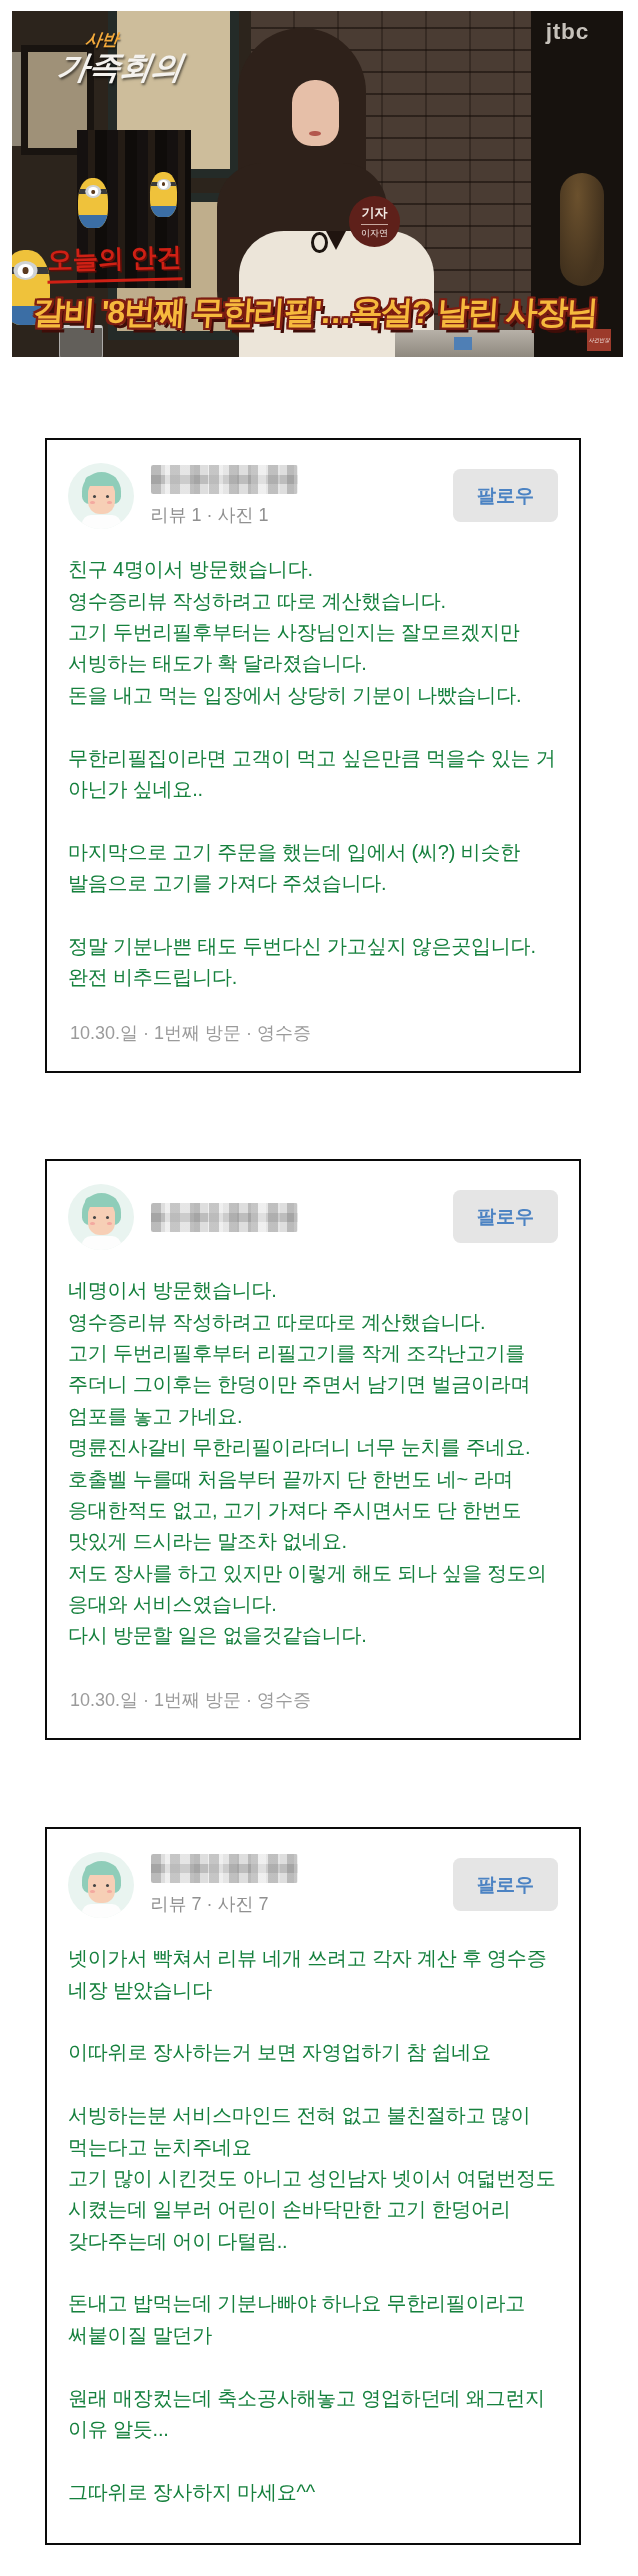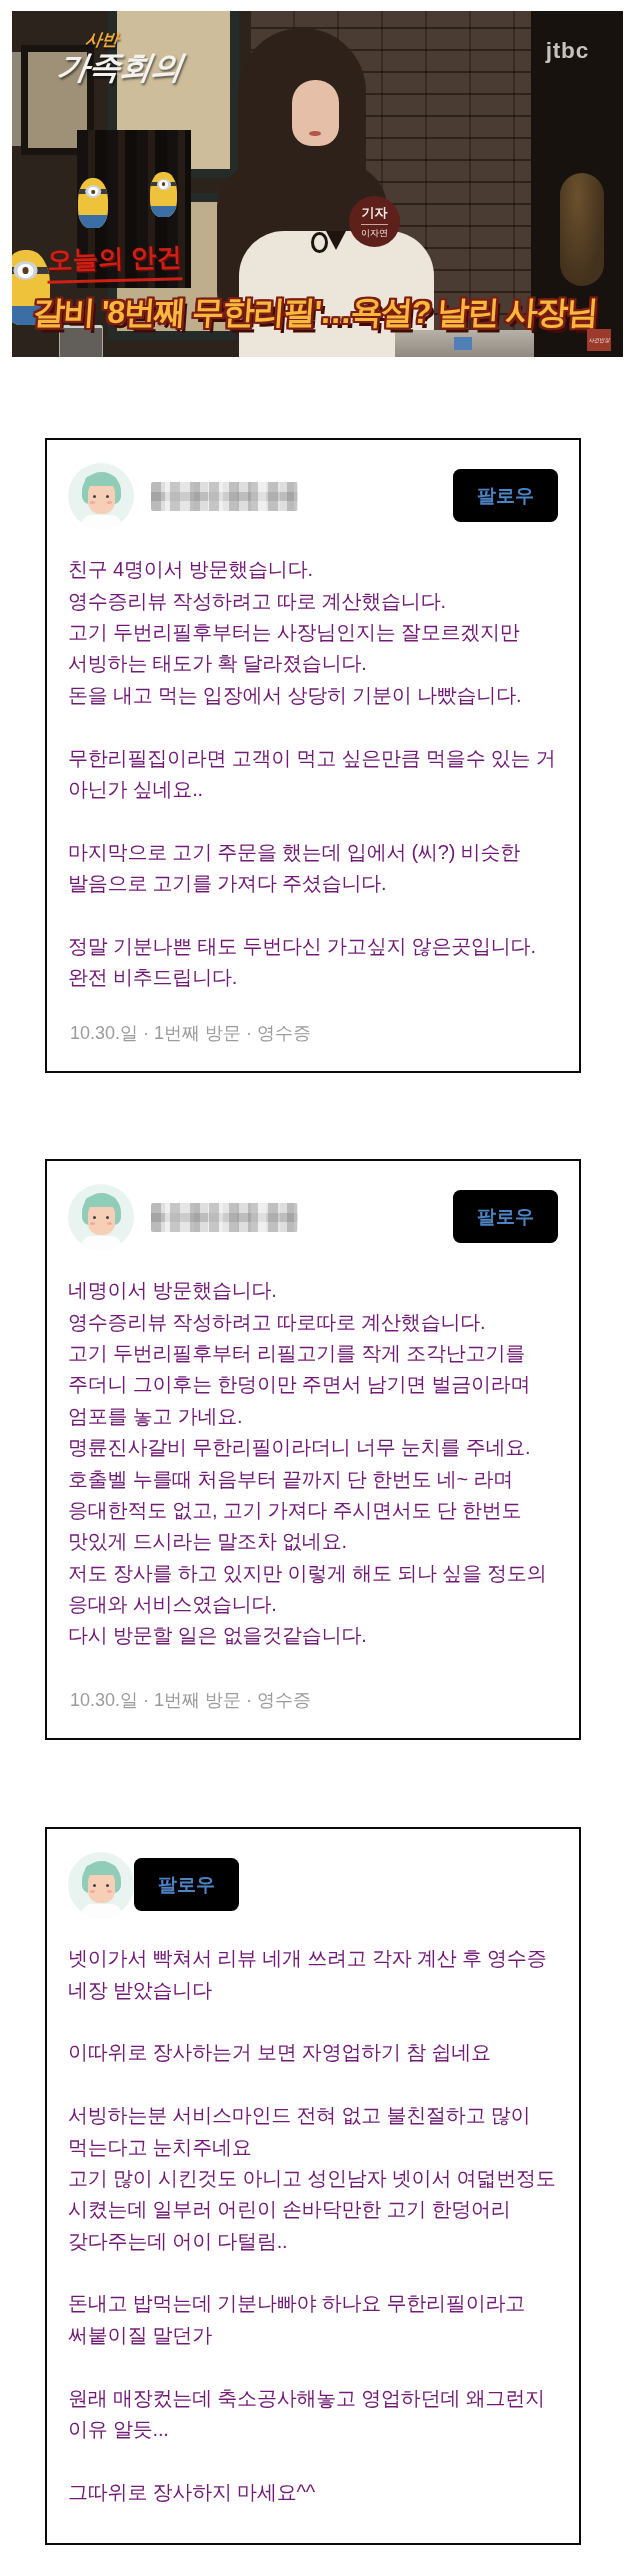--- a/index.html
+++ b/index.html
@@ -54,21 +54,21 @@
   .glass{position:absolute;left:47px;top:314px;width:42px;height:32px;z-index:4;
          background:rgba(200,205,205,.35);border:1.5px solid rgba(235,235,235,.55);
          border-top:3px solid rgba(245,245,245,.75);border-radius:3px 3px 6px 6px;}
 
   
   .show-logo{position:absolute;left:47px;top:18px;transform:skewX(-8deg);z-index:6;}
   .show-logo .small{color:#f2a93b;font-size:16.5px;font-weight:800;font-style:italic;margin-left:24px;
         text-shadow:0.8px 1.5px 1.5px rgba(0,0,0,.5);}
   .show-logo .big{color:#f4f2ee;font-size:32px;font-weight:800;font-style:italic;line-height:1.05;
         letter-spacing:-0.8px;text-shadow:1.5px 2.3px 2.3px rgba(0,0,0,.55);}
-  .channel{position:absolute;right:34px;top:27px;font-size:22.6px;font-weight:800;color:#d9d4cd;
+  .channel{position:absolute;right:34px;top:8px;font-size:22.6px;font-weight:800;color:#d9d4cd;
         letter-spacing:0.8px;opacity:.9;z-index:6;}
   .name-badge{position:absolute;left:337px;top:185px;width:51px;height:51px;border-radius:50%;background:#5e201a;
         color:#f2e9e4;display:flex;flex-direction:column;align-items:center;justify-content:center;gap:2.3px;z-index:5;}
   .name-badge .role{font-size:13px;font-weight:700;}
   .name-badge .div{width:27px;height:0.8px;background:#c9a9a0;}
   .name-badge .pname{font-size:9px;}
   .kicker{position:absolute;left:35px;top:230px;font-size:25.6px;font-weight:800;color:#cf2015;z-index:7;
         text-shadow:1.5px 1.5px 0 #5e0e08;border-bottom:3.8px solid #cf2015;padding-bottom:3px;transform:rotate(-1.5deg);}
   .headline{position:absolute;left:21px;top:280px;width:583px;z-index:8;font-size:32px;font-weight:800;
         letter-spacing:-1.5px;white-space:nowrap;color:#f6b93d;transform:skewX(-4deg);
@@ -92,23 +92,23 @@
   .avatar .eyeL{left:25px;}.avatar .eyeR{left:38px;}
   .avatar .chL,.avatar .chR{position:absolute;top:38px;width:5.3px;height:3.8px;background:#f3a9a0;border-radius:50%;}
   .avatar .chL{left:22px;}.avatar .chR{left:39px;}
   .avatar .shirt{position:absolute;left:13.5px;bottom:-6px;width:39px;height:19.5px;background:#fdfdfd;border-radius:9px 9px 0 0;}
   .cmeta{margin-left:16.5px;flex:1 1 auto;}
   .blur-name{width:147px;height:29px;border-radius:2.3px;margin-top:1.5px;
      background-image:repeating-linear-gradient(90deg,rgba(120,120,120,.35) 0 9.8px,rgba(0,0,0,0) 9.8px 19.5px),
                       repeating-linear-gradient(0deg,rgba(255,255,255,.5) 0 9.8px,rgba(0,0,0,0) 9.8px 19.5px),
                       repeating-linear-gradient(90deg,#bdbdbd 0 14.3px,#e0e0e0 14.3px 29px,#cccccc 29px 43px);}
   .stats{color:#909090;font-size:18px;margin-top:9px;}
-  .follow{background:#000000;color:#4c83c3;font-size:19px;font-weight:600;border:none;
+  .follow{background:#e5e5e5;color:#4c83c3;font-size:19px;font-weight:600;border:none;
           border-radius:7.5px;padding:13.5px 24px;cursor:pointer;flex:0 0 auto;}
-  .cbody{margin-top:25.6px;font-size:20px;line-height:1.57;color:#701a75;white-space:pre-line;
+  .cbody{margin-top:25.6px;font-size:20px;line-height:1.57;color:#15803d;white-space:pre-line;
          letter-spacing:-0.2px;word-break:keep-all;}
   .cfoot{position:absolute;left:23px;bottom:25.6px;color:#9b9b9b;font-size:18px;}
 </style>
 </head>
 <body>
 
 <div class="page">
 
   <div class="tv">
     <div class="shelf">
@@ -202,20 +202,21 @@
           <div class="facec"></div>
           <div class="bang"></div>
         <div class="eyeL"></div>
           <div class="eyeR"></div>
           <div class="chL"></div>
           <div class="chR"></div>
           <div class="shirt"></div>
       </div>
       <div class="cmeta">
         <div class="blur-name"></div>
+        <div class="stats">리뷰 1 · 사진 1</div>
       </div>
       <button class="follow">팔로우</button>
     </div>
     <div class="cbody">친구 4명이서 방문했습니다.
 영수증리뷰 작성하려고 따로 계산했습니다.
 고기 두번리필후부터는 사장님인지는 잘모르겠지만 서빙하는 태도가 확 달라졌습니다.
 돈을 내고 먹는 입장에서 상당히 기분이 나빴습니다.
 
 무한리필집이라면 고객이 먹고 싶은만큼 먹을수 있는 거 아닌가 싶네요..
 
@@ -258,20 +259,24 @@
       <div class="avatar">
         <div class="hairc"></div>
           <div class="facec"></div>
           <div class="bang"></div>
         <div class="eyeL"></div>
           <div class="eyeR"></div>
           <div class="chL"></div>
           <div class="chR"></div>
           <div class="shirt"></div>
       </div>
+      <div class="cmeta">
+        <div class="blur-name"></div>
+        <div class="stats">리뷰 7 · 사진 7</div>
+      </div>
       <button class="follow">팔로우</button>
     </div>
     <div class="cbody">넷이가서 빡쳐서 리뷰 네개 쓰려고 각자 계산 후 영수증 네장 받았습니다
 
 이따위로 장사하는거 보면 자영업하기 참 쉽네요
 
 서빙하는분 서비스마인드 전혀 없고 불친절하고 많이 먹는다고 눈치주네요
 고기 많이 시킨것도 아니고 성인남자 넷이서 여덟번정도 시켰는데 일부러 어린이 손바닥만한 고기 한덩어리 갖다주는데 어이 다털림..
 
 돈내고 밥먹는데 기분나빠야 하나요 무한리필이라고 써붙이질 말던가

